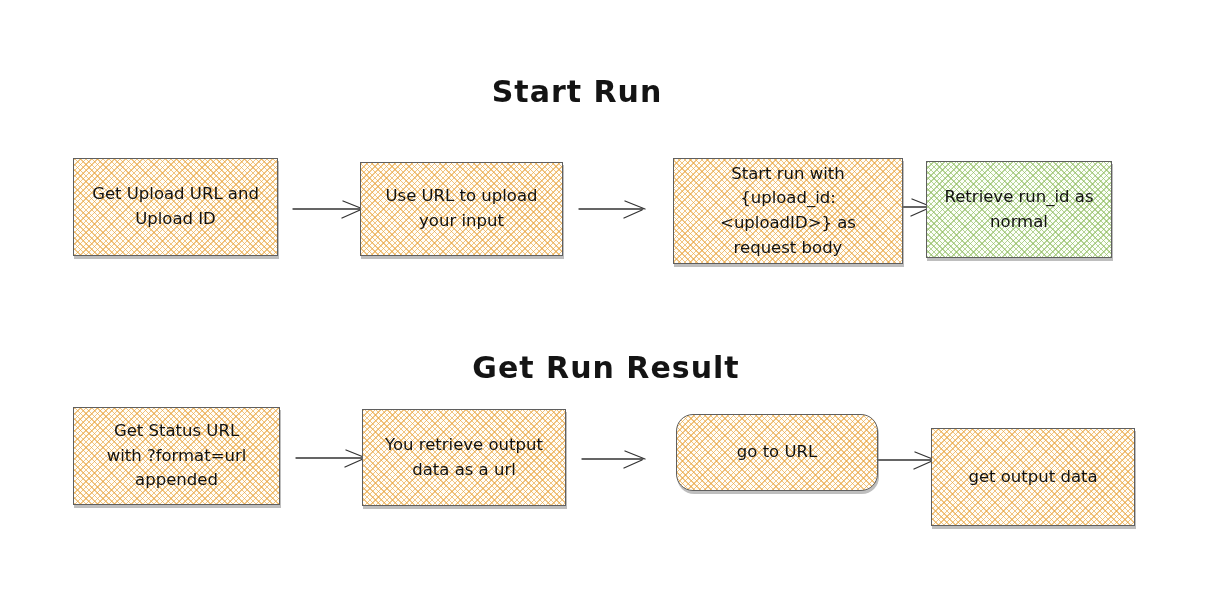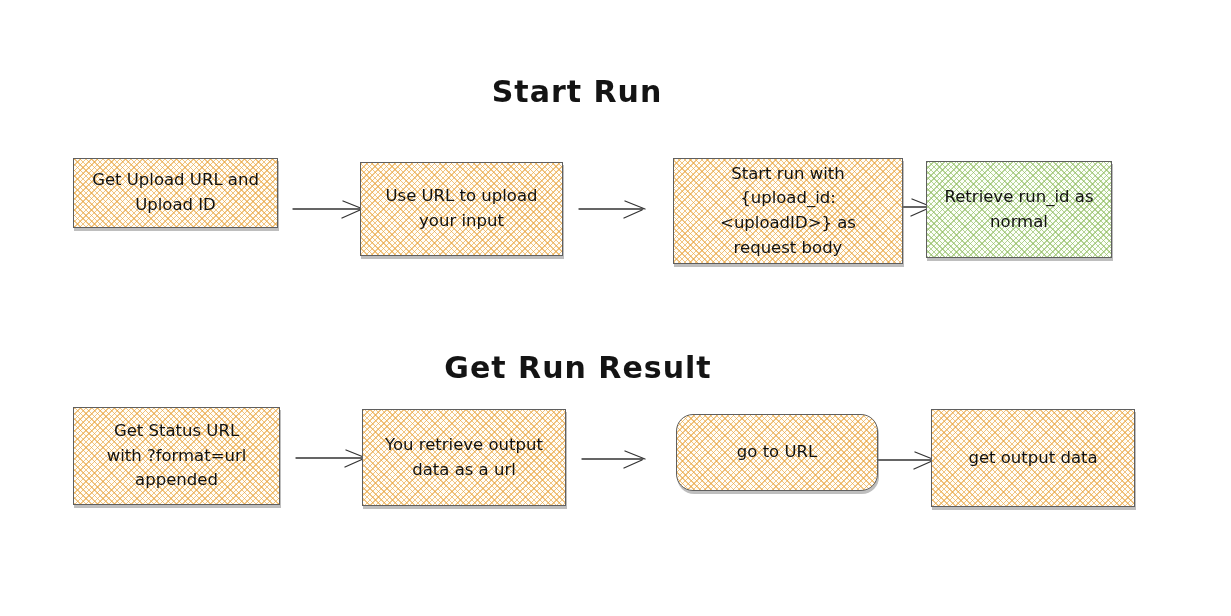--- a/index.html
+++ b/index.html
@@ -101,21 +101,21 @@
     </g>
     <g>
       <line x1="849" y1="460" x2="923" y2="460"></line>
       <path d="M905,452 L925,460"></path>
       <path d="M922,461 L904,469"></path>
     </g>
   </svg>
 
   <div class="section-title" style="left:577px; top:74px;">Start Run</div>
 
-  <div class="node orange" style="left:73px; top:158px; width:205px; height:70px;">
+  <div class="node orange" style="left:73px; top:158px; width:205px; height:98px;">
     <span class="label">Get Upload URL and
 Upload ID</span>
   </div>
 
   <div class="node orange" style="left:360px; top:162px; width:203px; height:94px;align-items:center;">
     <span class="label">Use URL to upload
 your input</span>
   </div>
 
   <div class="node orange" style="left:641px; top:158px; width:230px; height:106px;margin-left:32px;">
@@ -123,34 +123,34 @@
 {upload_id:
 &lt;uploadID&gt;} as
 request body</span>
   </div>
 
   <div class="node green" style="left:926px; top:161px; width:186px; height:97px;">
     <span class="label">Retrieve run_id as
 normal</span>
   </div>
 
-  <div class="section-title" style="left:578px; top:350px;">Get Run Result</div>
+  <div class="section-title" style="left:606px; top:350px;">Get Run Result</div>
 
   <div class="node orange" style="left:73px; top:407px; width:207px; height:98px;">
     <span class="label">Get Status URL
 with ?format=url
 appended</span>
   </div>
 
   <div class="node orange" style="left:362px; top:409px; width:204px; height:97px;">
     <span class="label">You retrieve output
 data as a url</span>
   </div>
 
   <div class="node orange" style="left:676px; top:414px; width:202px; height:77px;border-radius:17px;">
     <span class="label">go to URL</span>
   </div>
 
-  <div class="node orange" style="left:931px; top:409px; width:204px; height:98px;">
+  <div class="node orange" style="left:931px; top:428px; width:204px; height:98px;">
     <span class="label">get output data</span>
   </div>
 
 </div>
 
 </body></html>

